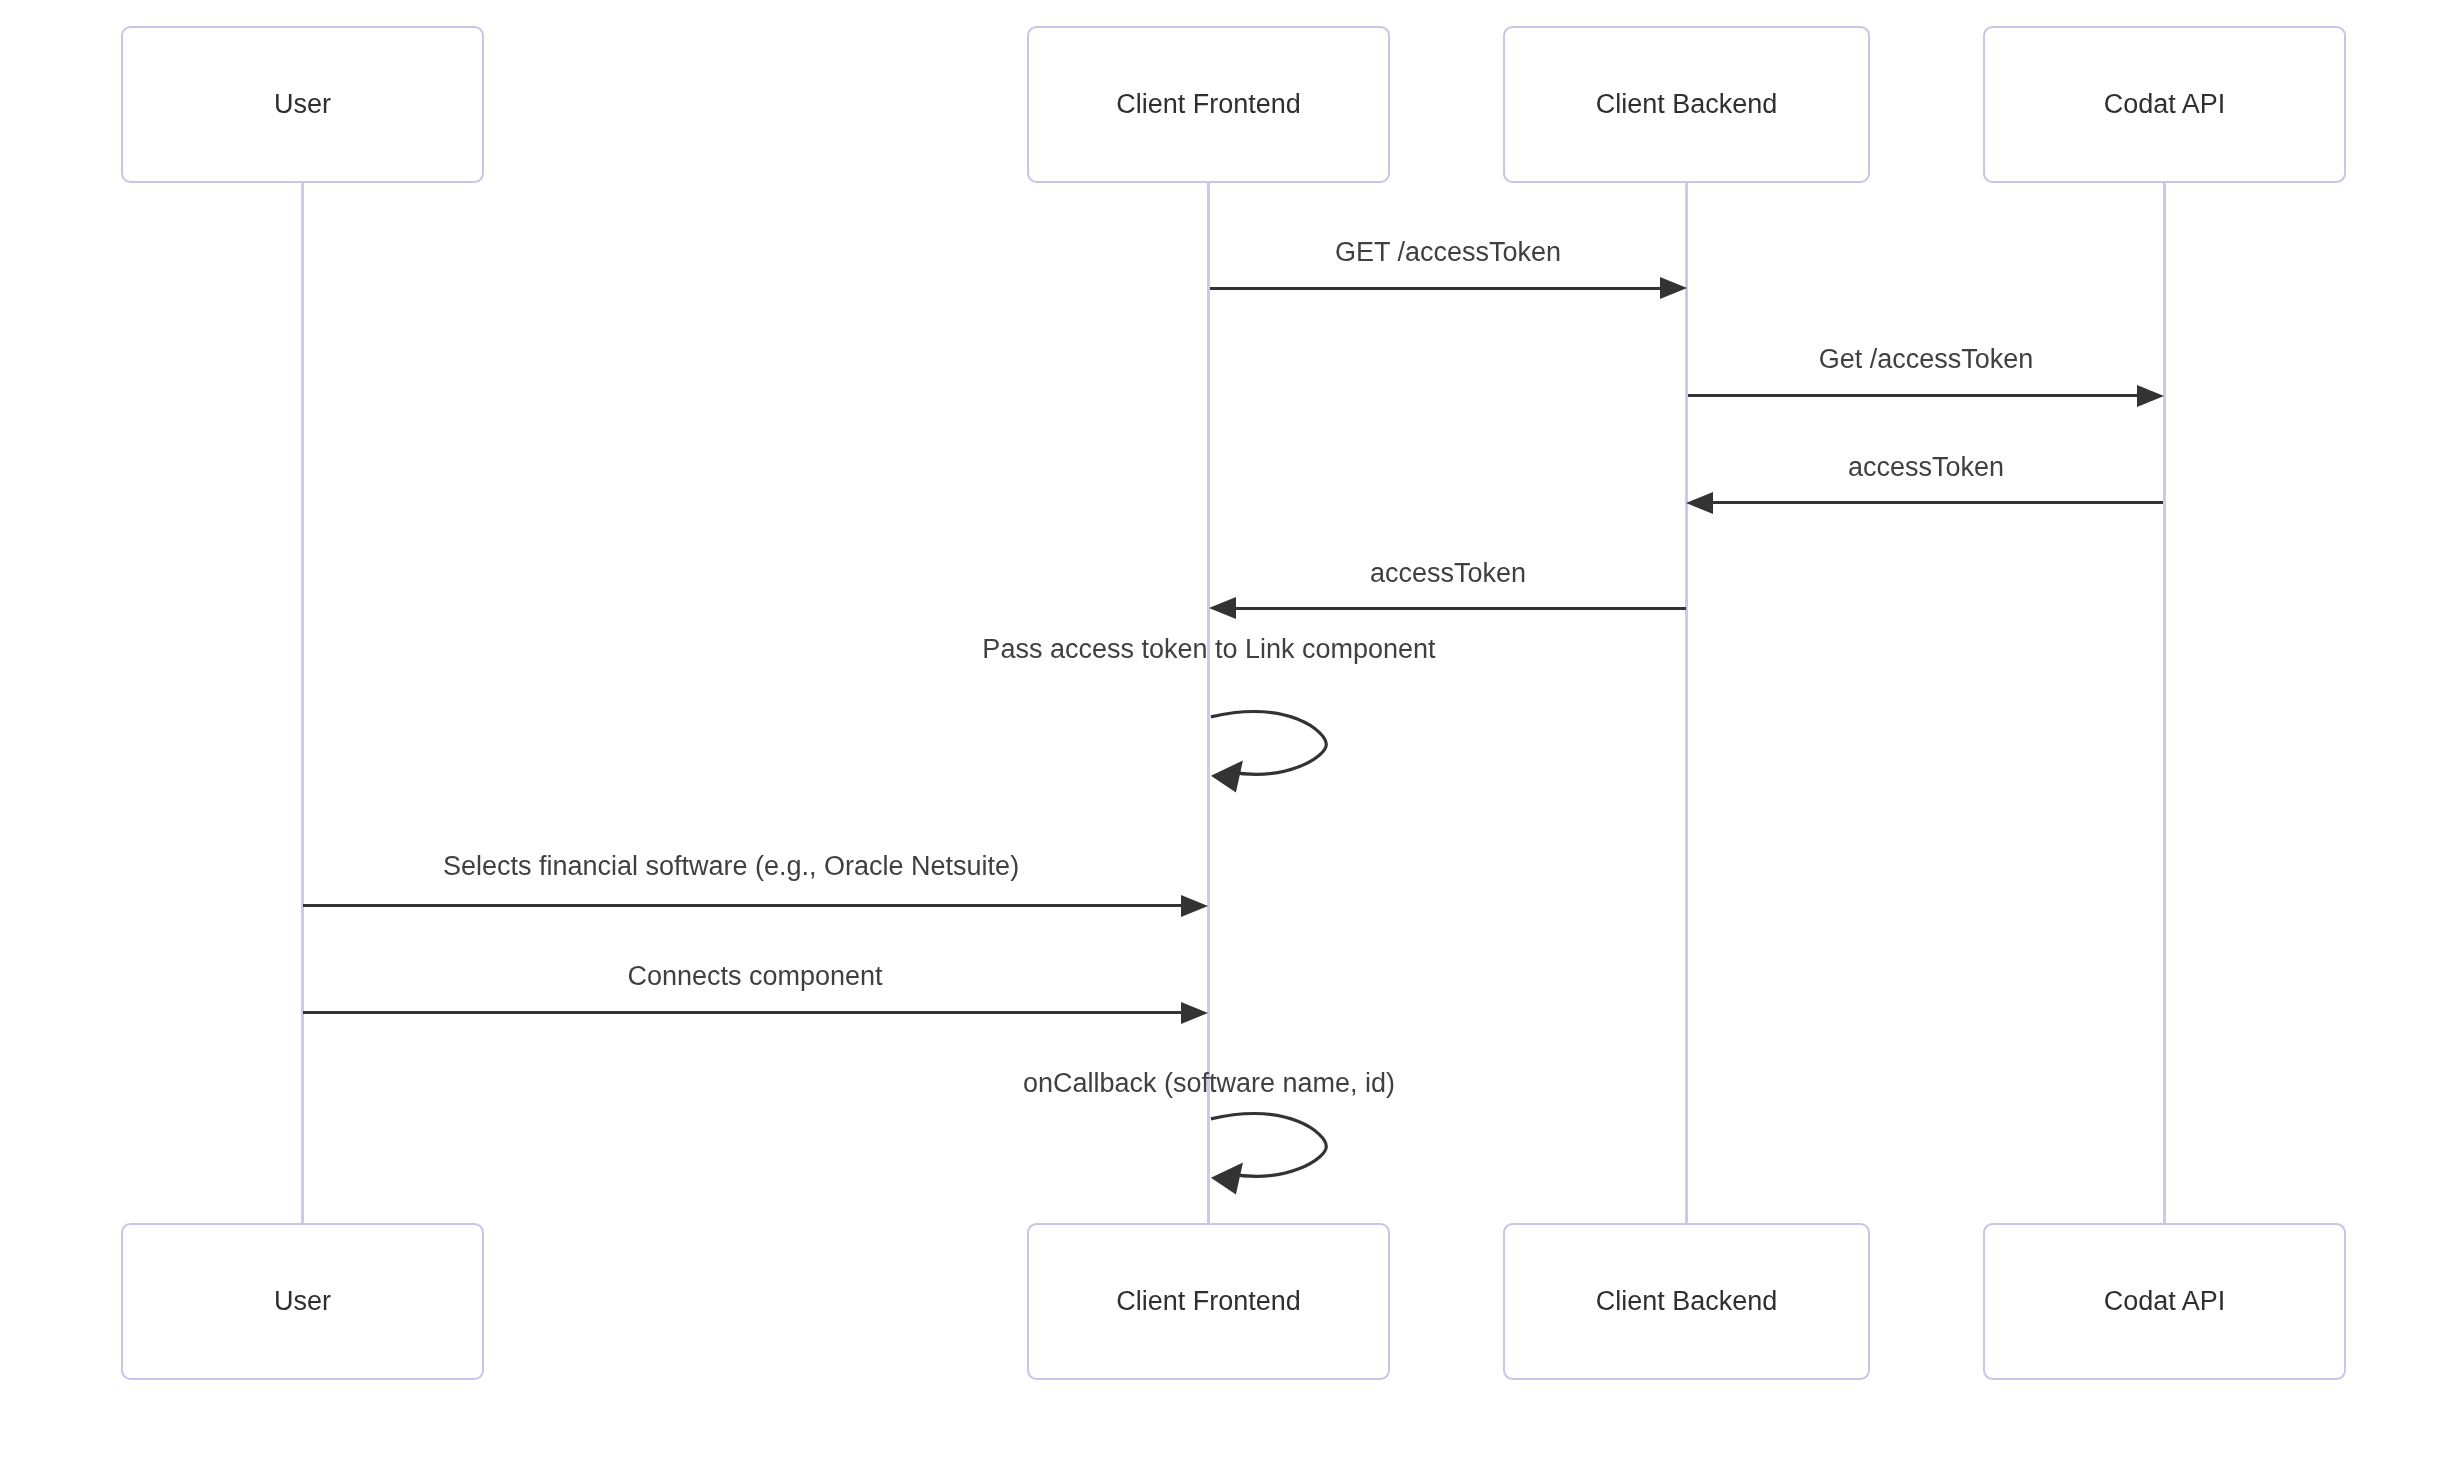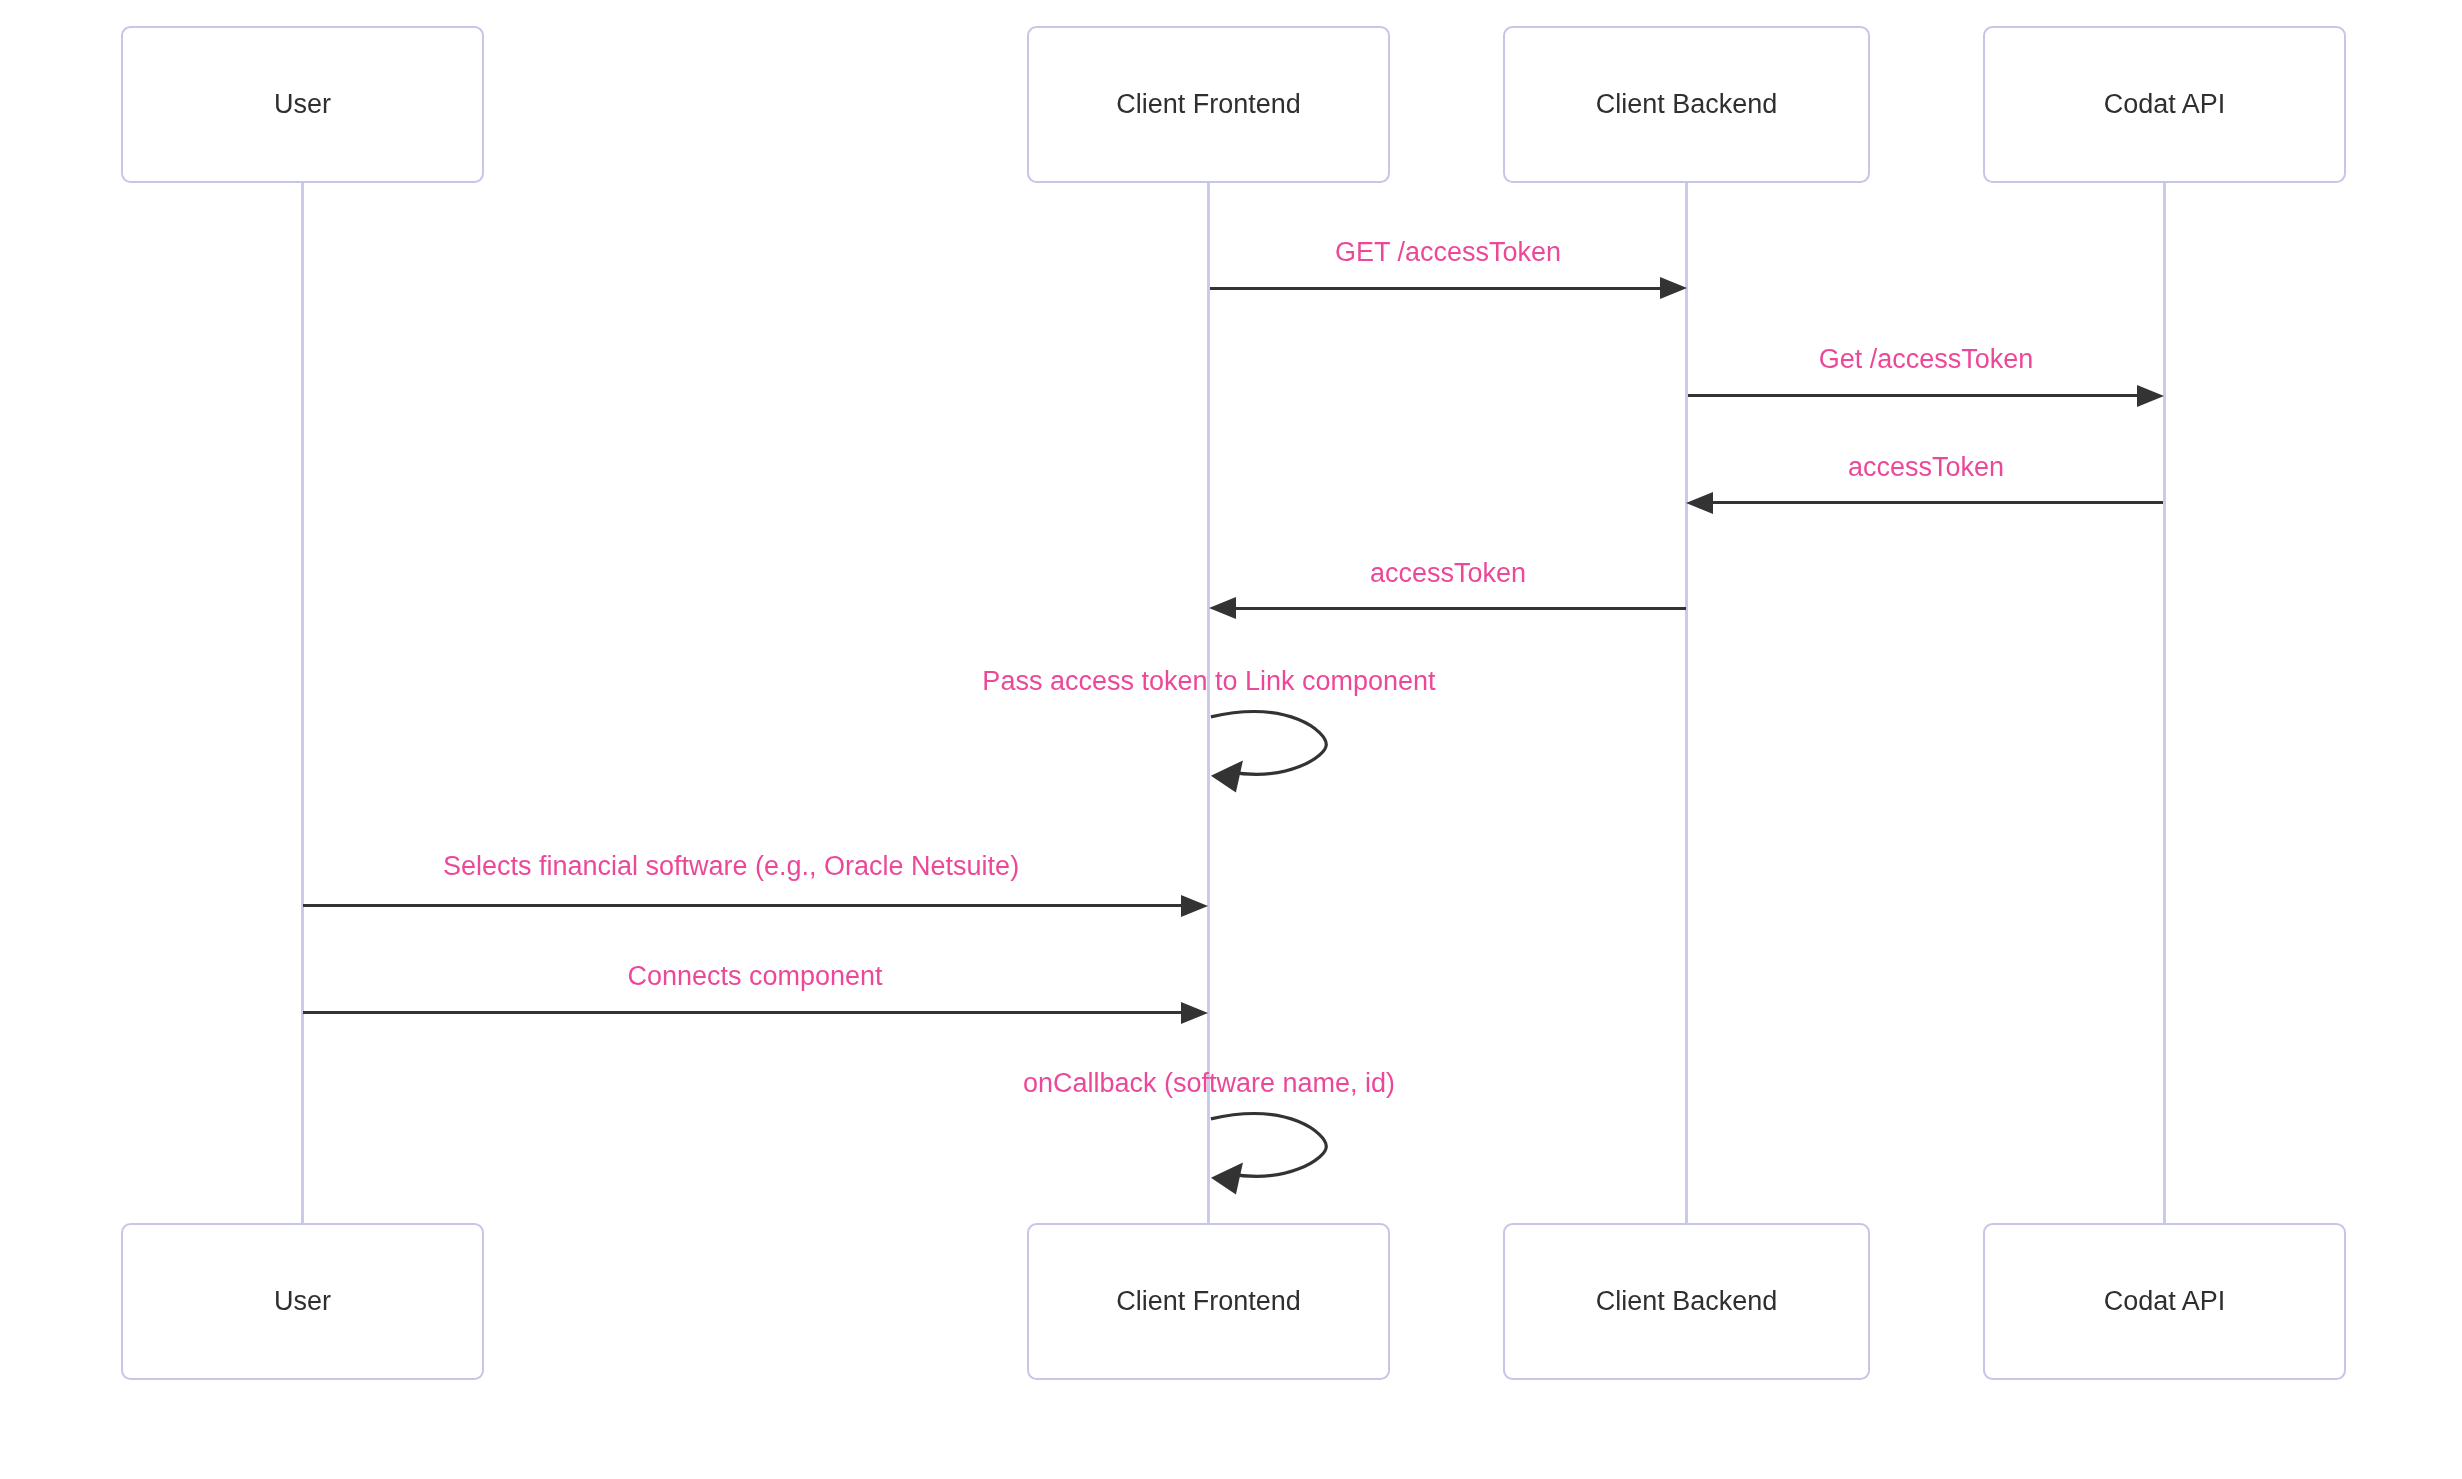--- a/index.html
+++ b/index.html
@@ -37,21 +37,21 @@
     box-sizing: border-box;
     text-align: right;
   }
   .actor.bottom { top: 1223px; }
   .msg-label {
     position: absolute;
     transform: translateX(-50%);
     font-size: 27px;
     line-height: 1;
     white-space: nowrap;
-    color: #ec4899;
+    color: #404040;
   }
   .arrow-line {
     position: absolute;
     height: 3.2px;
     background: #333333;
   }
   .arrow-head-right {
     position: absolute;
     width: 0; height: 0;
     border-top: 11px solid transparent;
@@ -115,21 +115,21 @@
   <div class="arrow-head-right" style="left:2137px;top:385px"></div>
 
   <div class="msg-label" style="left:1926px;top:454px">accessToken</div>
   <div class="arrow-line" style="left:1713px;top:501px;width:450px"></div>
   <div class="arrow-head-left" style="left:1686px;top:492px"></div>
 
   <div class="msg-label" style="left:1448px;top:560px">accessToken</div>
   <div class="arrow-line" style="left:1236px;top:607px;width:450px"></div>
   <div class="arrow-head-left" style="left:1209px;top:597px"></div>
 
-  <div class="msg-label" style="left:1209px;top:668px">Pass access token to Link component</div>
+  <div class="msg-label" style="left:1209px;top:636px">Pass access token to Link component</div>
   <svg class="self-loop" style="left:1209px;top:709px" width="141" height="90" viewBox="0 0 220 140">
     <path d="M 3 12 C 125 -16, 183 36, 183 55 C 183 74, 122 114, 32 98" fill="none" stroke="#333333" stroke-width="5"></path>
     <polygon points="3,104 53,80 42,130" fill="#333333"></polygon>
   </svg>
 
   <div class="msg-label" style="left:731px;top:853px">Selects financial software (e.g., Oracle Netsuite)</div>
   <div class="arrow-line" style="left:303px;top:904px;width:879px"></div>
   <div class="arrow-head-right" style="left:1181px;top:895px"></div>
 
   <div class="msg-label" style="left:755px;top:963px">Connects component</div>

